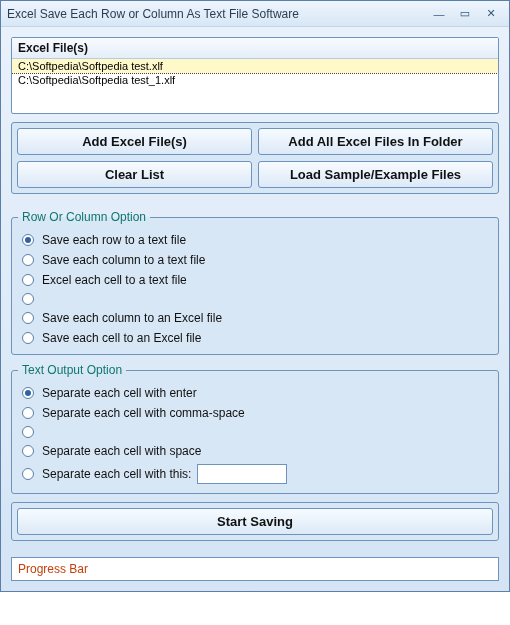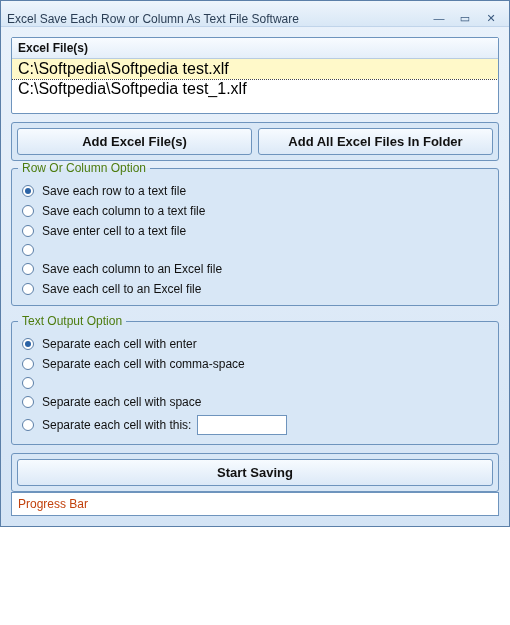--- a/index.html
+++ b/index.html
@@ -12,21 +12,21 @@
 }
 .window {
   width: 510px;
   border: 1px solid #5b7fa8;
   background: linear-gradient(#eaf2fb, #d4e4f5);
 }
 .titlebar {
   height: 26px;
   background: linear-gradient(#eef5fc, #d8e7f6);
   display: flex;
-  align-items: flex-end;
+  align-items: center;
   padding: 0 6px;
   border-bottom: 1px solid #c0d4ea;
 }
 .titlebar .title {
   flex: 1;
   color: #2b3e55;
   font-size: 12px;
 }
 .win-btn {
   width: 24px;
@@ -54,36 +54,36 @@
   color: #111;
   font-size: 12px;
 }
 .file-list {
   height: 54px;
   overflow: auto;
   padding: 0;
 }
 .file-row {
   padding: 1px 6px;
-  font-size: 16px;
+  font-size: 11px;
   color: #000;
 }
 .file-row.selected {
   background: #fff9c9;
   outline: 1px dotted #444;
 }
 fieldset.group-border {
   border: 1px solid #6e94bd;
   border-radius: 3px;
   padding: 6px;
   margin-bottom: 8px;
   background: #d8e7f6;
 }
 fieldset.group-border legend {
-  color: #4d7c0f;
+  color: #0f766e;
   font-size: 12px;
   padding: 0 4px;
 }
 .btn-row { display: flex; gap: 6px; }
 .btn-row .btn { flex: 1; }
 .btn-full { display: flex; justify-content: center; }
 .btn-full .btn { flex: 1; }
 .btn {
   border: 1px solid #6e94bd;
   border-radius: 3px;
@@ -131,21 +131,21 @@
   border: 1px solid #6e94bd;
   background: #fff;
   padding: 4px 6px;
   font-size: 12px;
   color: #c2410c;
 }
 fieldset.button-group {
   border: 1px solid #6e94bd;
   border-radius: 3px;
   padding: 5px;
-  margin-bottom: 0;
+  margin-bottom: 16px;
   background: #d8e7f6;
 }
 </style>
 </head>
 <body>
 
 <div class="window">
   <div class="titlebar">
     <span class="title">Excel Save Each Row or Column As Text File Software</span>
     <span class="win-btn">—</span>
@@ -160,36 +160,40 @@
         <div class="file-row selected">C:\Softpedia\Softpedia test.xlf</div>
         <div class="file-row">C:\Softpedia\Softpedia test_1.xlf</div>
       </div>
     </div>
 
     <fieldset class="button-group">
       <div class="btn-row">
         <div class="btn">Add Excel File(s)</div>
         <div class="btn">Add All Excel Files In Folder</div>
       </div>
+      <div class="btn-row" style="margin-top:6px;">
+        <div class="btn">Clear List</div>
+        <div class="btn">Load Sample/Example Files</div>
+      </div>
     </fieldset>
 
     <fieldset class="group-border">
       <legend>Row Or Column Option</legend>
       <div id="rowcol-options">
           <div class="option-row">
             <span class="radio checked"></span>
             <span>Save each row to a text file</span>
           </div>
           <div class="option-row">
             <span class="radio"></span>
             <span>Save each column to a text file</span>
           </div>
           <div class="option-row">
             <span class="radio"></span>
-            <span>Save enter cell to a text file</span>
+            <span>Excel each cell to a text file</span>
           </div>
           <div class="option-row">
             <span class="radio"></span>
           </div>
           <div class="option-row">
             <span class="radio"></span>
             <span>Save each column to an Excel file</span>
           </div>
           <div class="option-row">
             <span class="radio"></span>

